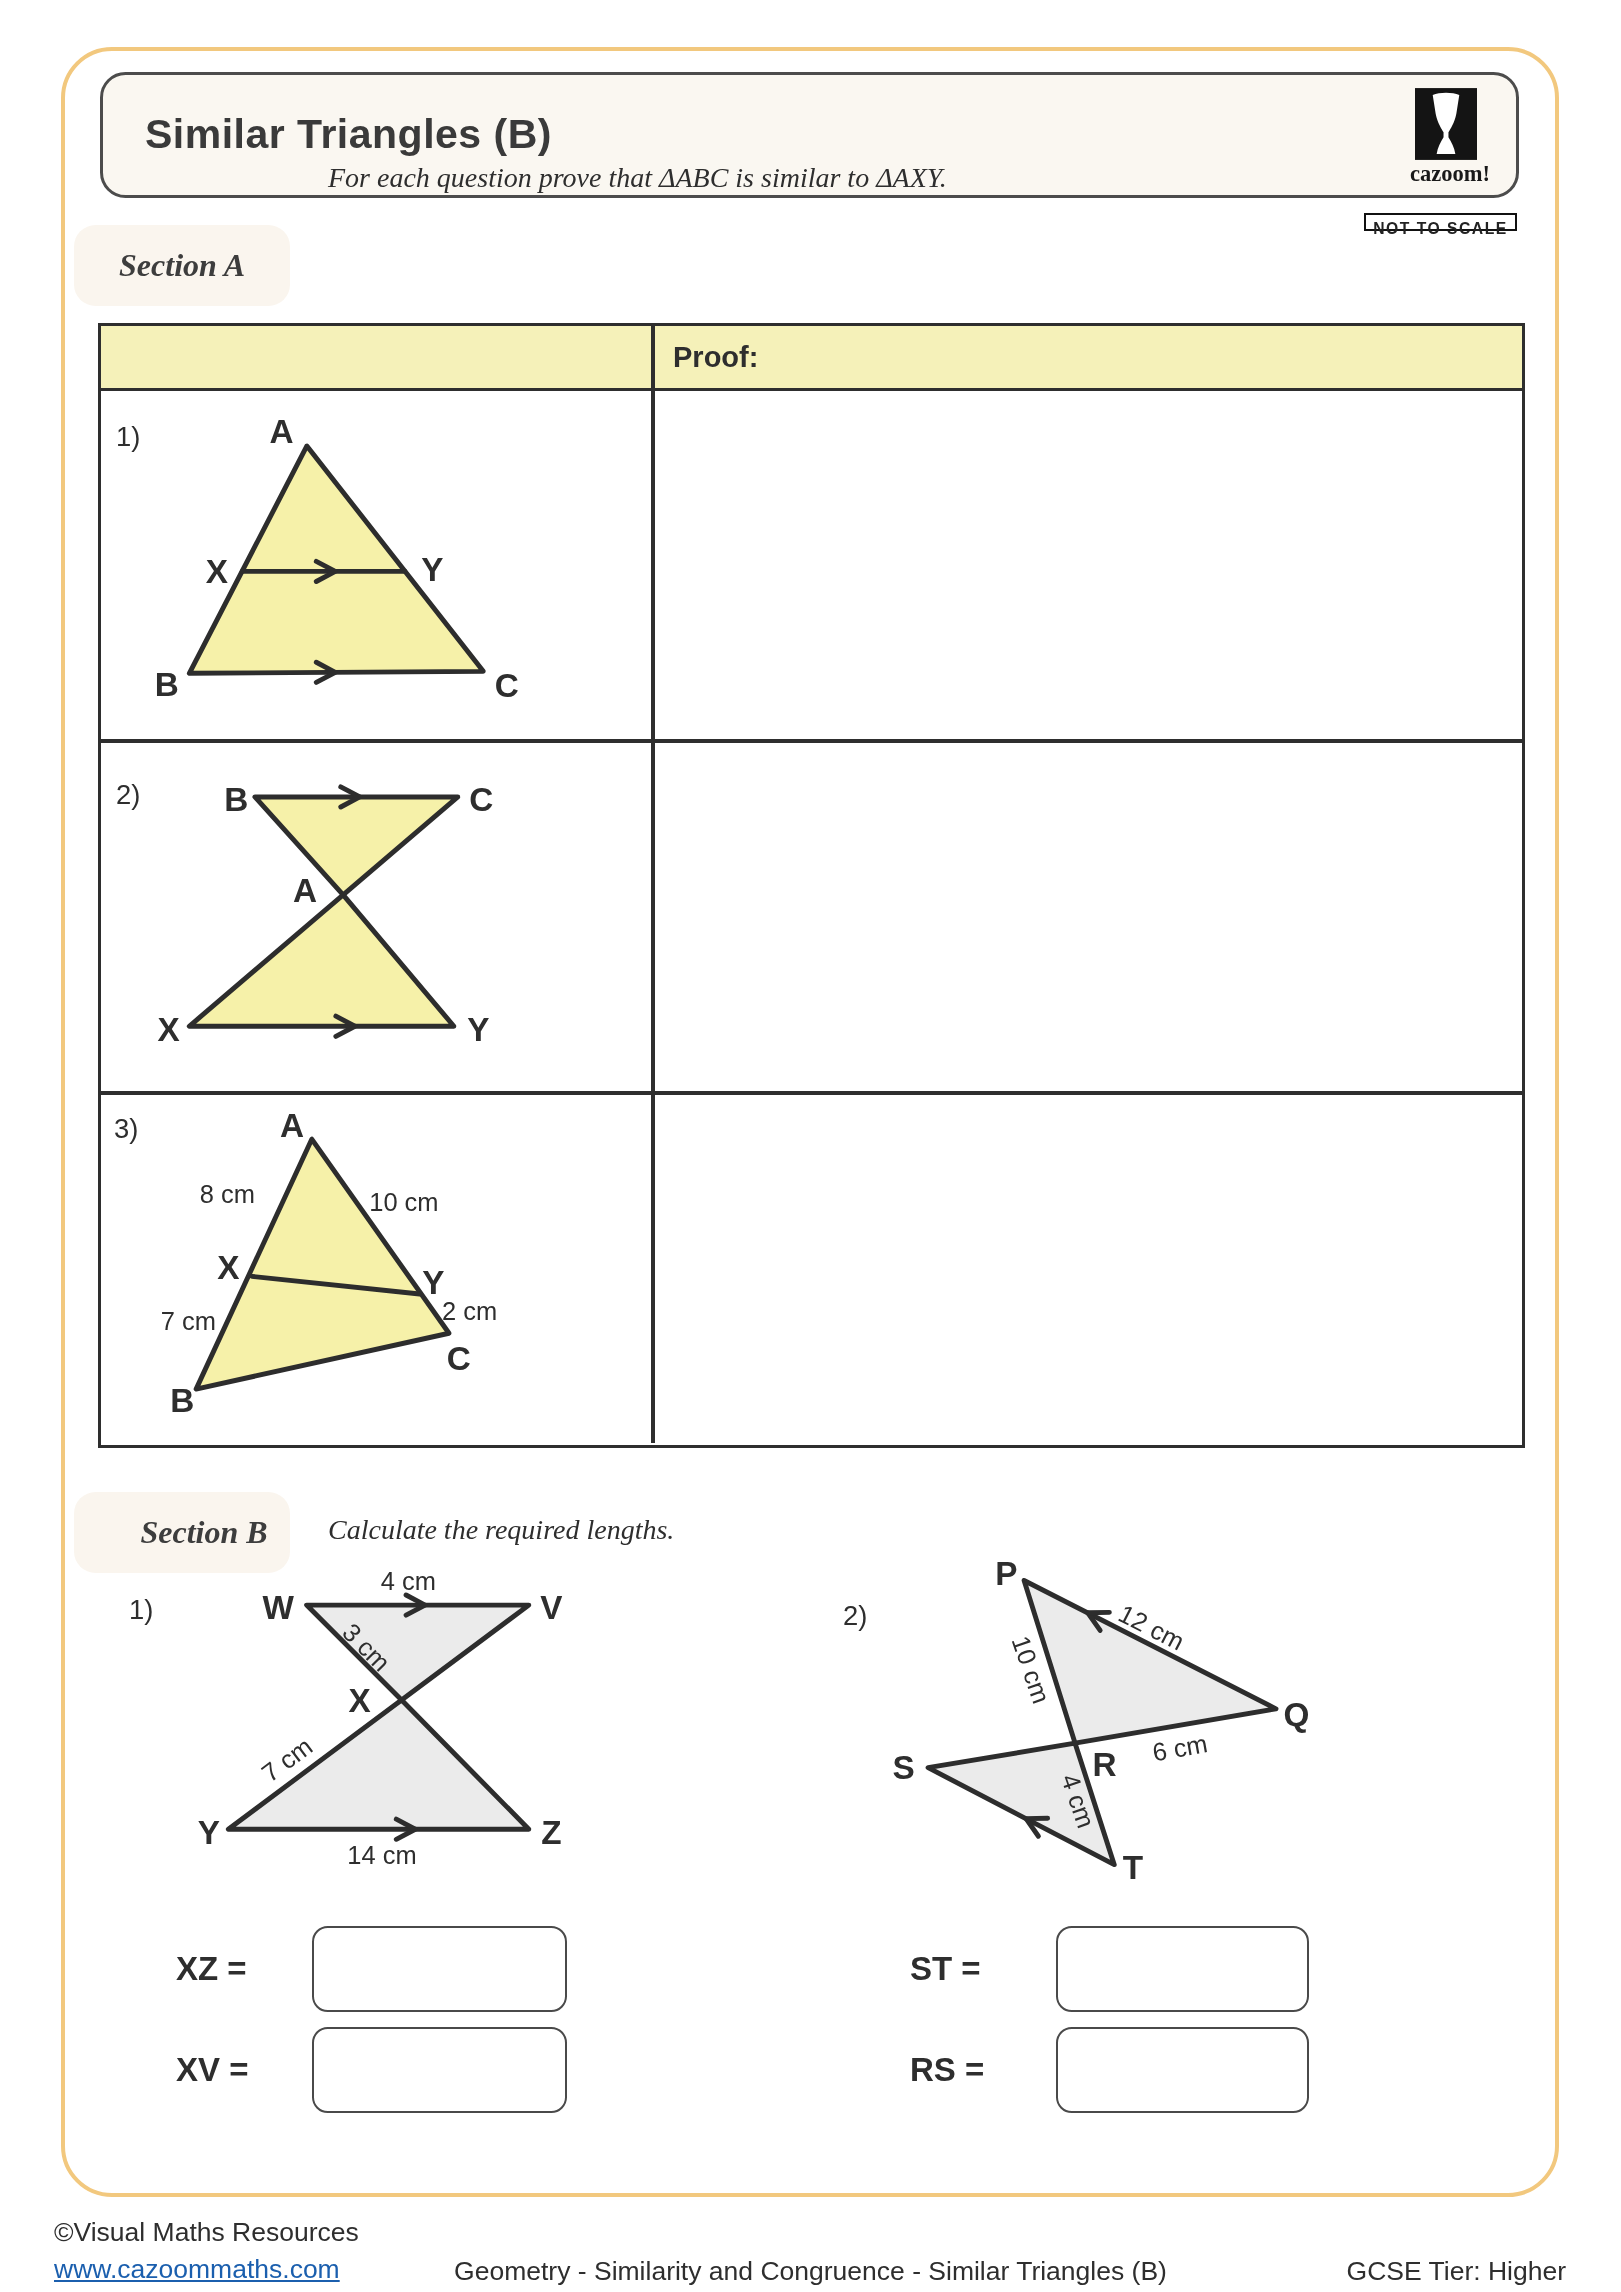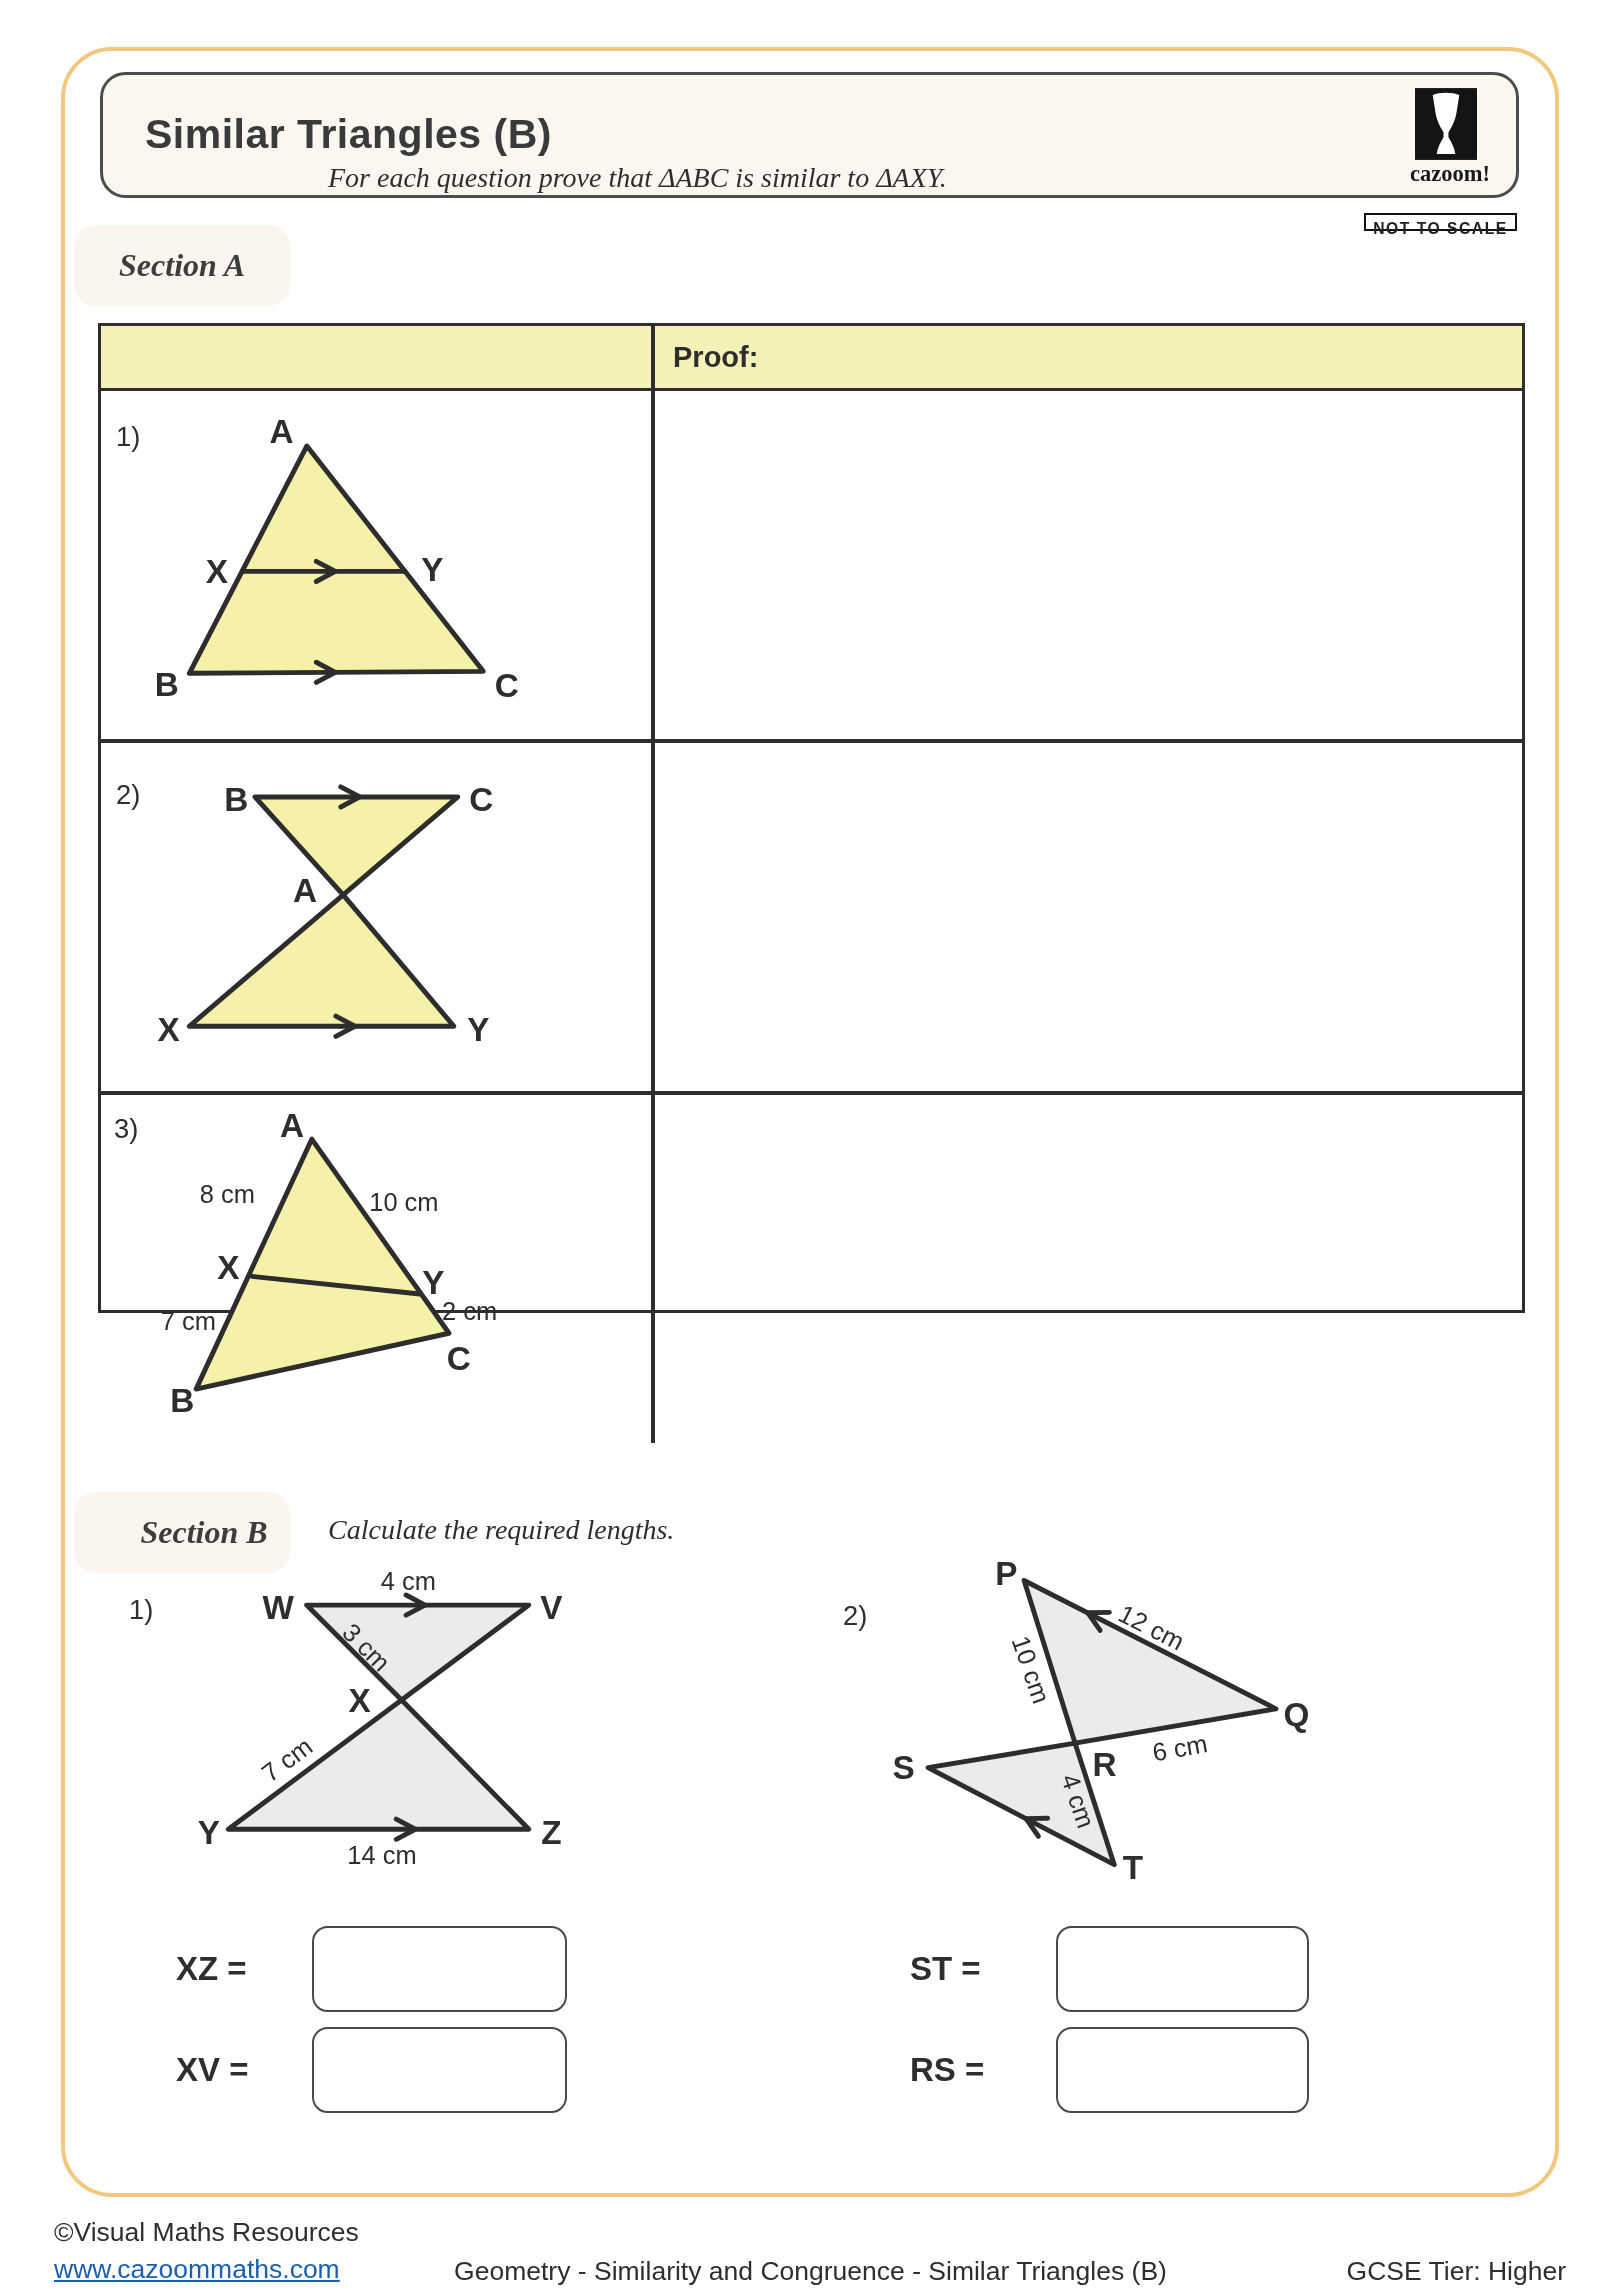--- a/index.html
+++ b/index.html
@@ -24,21 +24,21 @@
   .section-pill { position:absolute; width:216px; height:81px; background:#faf5ee; border-radius:21.6px;
     text-align:center; font-family:"Liberation Serif", serif; font-style:italic; font-weight:bold;
     font-size:32px; color:#3d3d3d; line-height:81px; }
   .pill-a { left:74px; top:225px;font-style:italic; }
   .pill-b { left:74px; top:1492px;padding-left:44px; }
   .instruction { position:absolute; left:328px; font-family:"Liberation Serif", serif;
     font-style:italic; font-size:28px; color:#2e2e2e; }
   .instr-a { top:162px; }
   .instr-b { top:1514px; }
 
-  .proof-table { position:absolute; left:98px; top:323px; width:1427px; height:990px;
+  .proof-table { position:absolute; left:98px; top:323px; width:1427px; height:1125px;
     border:3.9px solid #2e2e2e; background:#fff; }
   .proof-header { position:absolute; left:0; top:0; width:100%; height:65px;
     background:#f5f1b9; border-bottom:3.9px solid #2e2e2e; }
   .proof-label { position:absolute; left:572px; top:0; line-height:63px; font-size:29px;
     font-weight:bold; color:#2e2e2e; }
   .col-divider { position:absolute; left:550px; top:0; width:3.9px; height:1117px; background:#2e2e2e; }
   .row-line { position:absolute; left:0; width:100%; height:3.9px; background:#2e2e2e; }
 
   .qnum { position:absolute; font-size:27.4px; color:#2e2e2e; }
 

